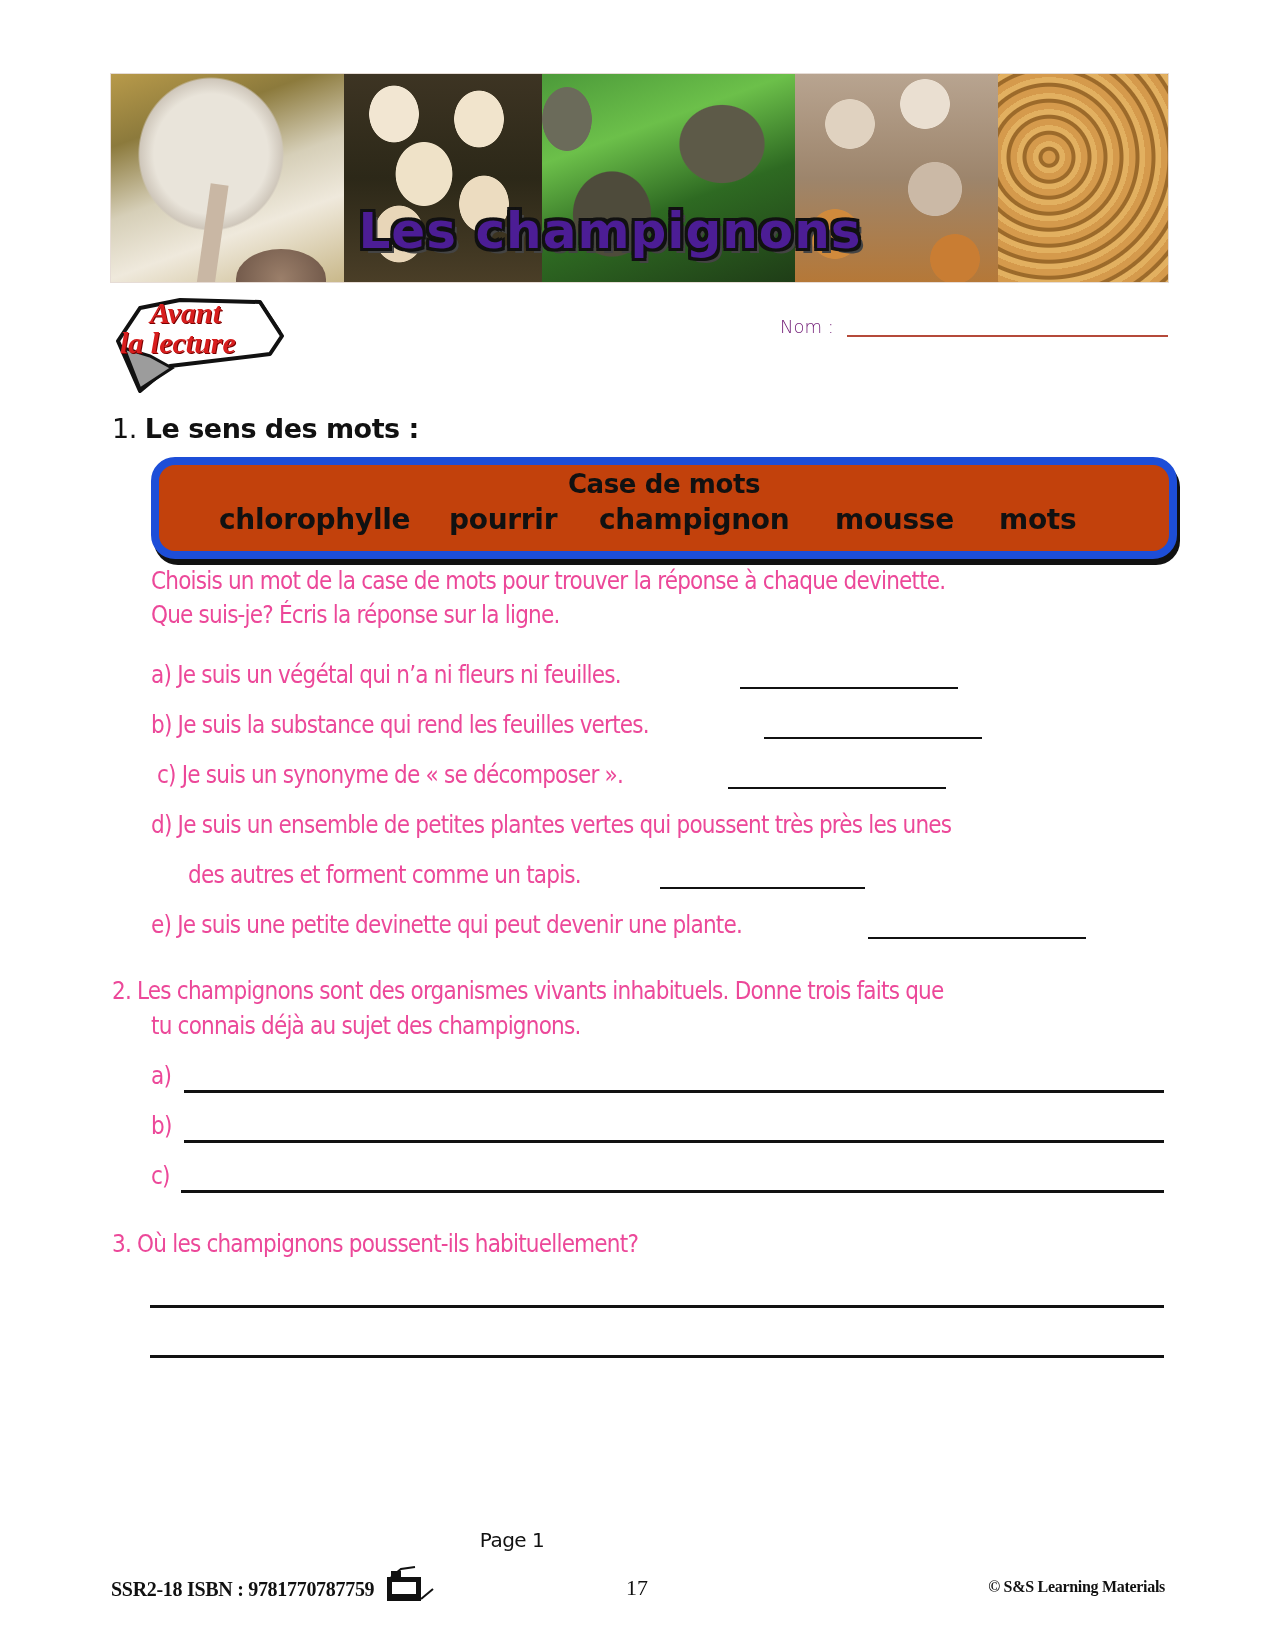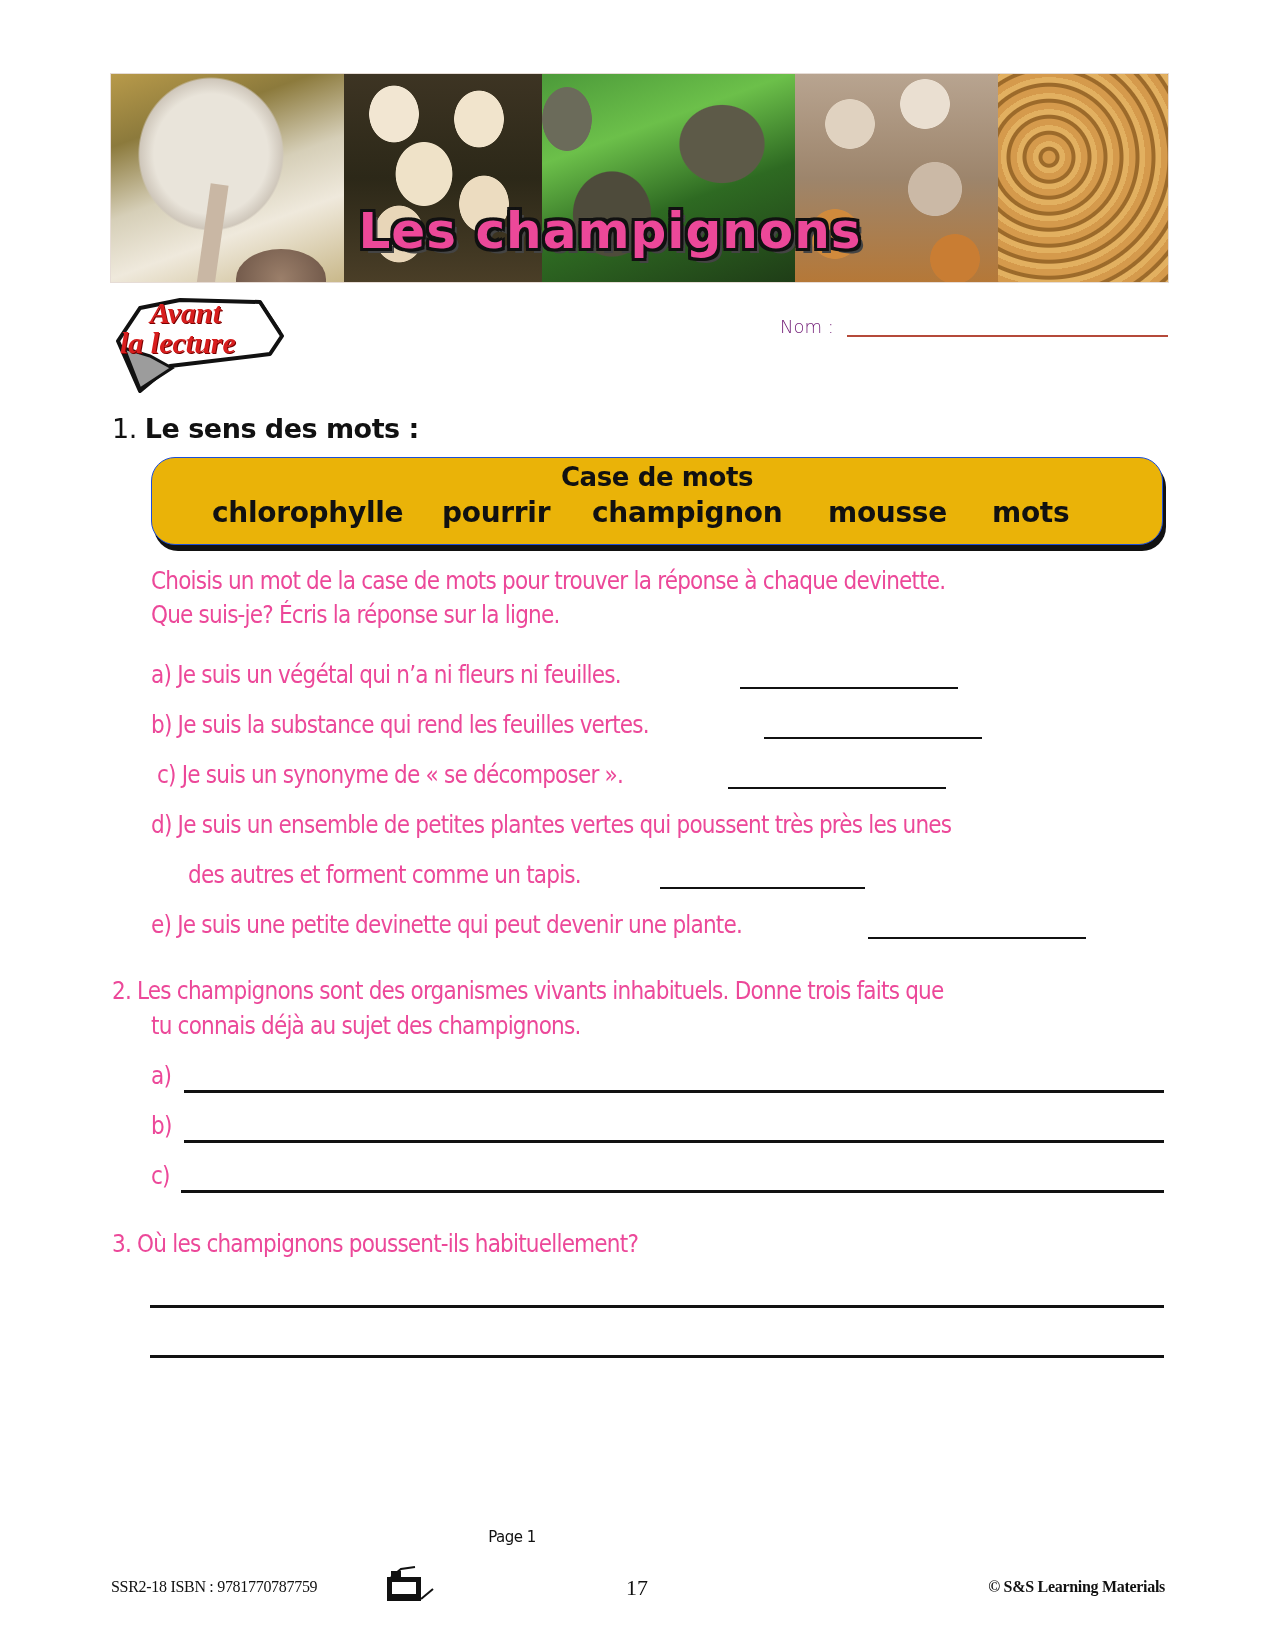--- a/index.html
+++ b/index.html
@@ -32,41 +32,41 @@
           radial-gradient(ellipse 35px 35px at 55px 50px, #e0d2c0 0 70%, transparent 72%),
           radial-gradient(ellipse 35px 35px at 130px 30px, #eadfd1 0 70%, transparent 72%),
           radial-gradient(ellipse 38px 38px at 140px 115px, #cbb9a6 0 70%, transparent 72%),
           radial-gradient(ellipse 35px 35px at 40px 160px, #d08a3c 0 70%, transparent 72%),
           radial-gradient(ellipse 35px 35px at 160px 185px, #c97d33 0 70%, transparent 72%),
           linear-gradient(180deg, #b8a490 0%, #9d856c 50%, #b57838 100%); }
   .p5 { flex: 1; background:
           repeating-radial-gradient(circle at 30% 40%, #d59a4c 0 6px, #9c6a2a 7px 10px, #e2b060 11px 16px),
           linear-gradient(180deg, #3c3a3a 0%, #c2852f 40%, #d29440 100%); }
   .banner-title { left: 340px; top: 196px; width: 540px; height: 70px; display:flex; align-items:center; justify-content:center;
-                  font-family: "DejaVu Sans", sans-serif; font-weight: 900; font-size: 50px; letter-spacing: 1px; color: #ec4899;
+                  font-family: "DejaVu Sans", sans-serif; font-weight: 900; font-size: 50px; letter-spacing: 1px; color: #4c1d95;
                   text-shadow: -3px -3px 0 #111, 3px -3px 0 #111, -3px 3px 0 #111, 3px 3px 0 #111,
                                0 -3px 0 #111, 0 3px 0 #111, -3px 0 0 #111, 3px 0 0 #111, 5px 5px 0 #444; }
 
   
   .logo { left: 110px; top: 296px; width: 185px; height: 100px; }
   .logo-text { position:absolute; left: 0; top: 0; width: 185px; font-family: "Liberation Serif", serif; font-style: italic; font-weight: bold;
                color: #d81e1e; text-shadow: 1px 1px 0 #7a0000; line-height: 30px; }
   .logo-text .l1 { position:absolute; left: 40px; top: 2px; font-size: 30px; }
   .logo-text .l2 { position:absolute; left: 10px; top: 32px; font-size: 30px; }
 
   
   .name-label { left: 780px; top: 316px; font-size: 18px; font-family: "DejaVu Sans", sans-serif; font-weight: 300; color:#701a75; }
   .name-line { left: 847px; top: 335px; width: 321px; height: 0; border-bottom: 2px solid #b54a3a; }
   .body-text { font-family: "DejaVu Sans", sans-serif; font-size: 24px; letter-spacing: -0.8px; font-stretch: condensed; color: #ec4899; }
   .bold { font-weight: bold; }
 
   .q1-heading { left: 112px; top: 413px; font-size: 27px; letter-spacing: -0.5px; }
 
-  .wordbox { left: 151px; top: 457px; width: 1010px; height: 86px; border: 1px solid #1d4ed8; border-radius: 24px;
-             box-shadow: 3px 6px 0 #111; background: #eab308; }
+  .wordbox { left: 151px; top: 457px; width: 1010px; height: 86px; border: 8px solid #1d4ed8; border-radius: 24px;
+             box-shadow: 3px 6px 0 #111; background: #c2410c; }
   .wordbox-title { position:absolute; left:0; right:0; top: 4px; text-align:center; font-weight: bold; font-size: 26px; letter-spacing: -0.4px; }
   .word { position:absolute; top: 38px; font-weight: bold; font-size: 28px; letter-spacing: -0.3px; }
 
   .line { position:absolute; height:0; border-bottom: 2.5px solid #111; }
 </style>
 </head>
 <body>
 
 <div class="abs banner">
   <div class="panel p1">
@@ -156,23 +156,23 @@
 <div class="abs body-text" style="left:151px; top:1162px;">c)</div>
 <div class="line" style="left:181px; top:1190px; width:983px; border-bottom-width:3px;"></div>
 
 <div class="abs body-text" style="left:112px; top:1230px;">
   <span>3.</span>
   <span>Où les champignons poussent-ils habituellement?</span>
 </div>
 <div class="line" style="left:150px; top:1305px; width:1014px; border-bottom-width:3px;"></div>
 <div class="line" style="left:150px; top:1355px; width:1014px; border-bottom-width:3px;"></div>
 
-<div class="abs" style="left:0; width:1024px; top:1528px; text-align:center; font-size:15px; letter-spacing:-0.5px;">Page 1</div>
+<div class="abs" style="left:0; width:1024px; top:1528px; text-align:center; font-size:20px; letter-spacing:-0.5px;">Page 1</div>
 
-<div class="abs" style="left:111px; top:1578px; font-family:'Liberation Serif', serif; font-weight:normal; font-size:16px; letter-spacing:-0.3px;">SSR2-18  ISBN : 9781770787759</div>
+<div class="abs" style="left:111px; top:1578px; font-family:'Liberation Serif', serif; font-weight:bold; font-size:20px; letter-spacing:-0.3px;">SSR2-18  ISBN : 9781770787759</div>
 <svg class="abs" style="left:385px; top:1565px;" width="50" height="40" viewBox="0 0 50 40">
   <rect x="2" y="12" width="34" height="24" fill="#111"></rect>
   <rect x="7" y="17" width="24" height="12" fill="#fff"></rect>
   <path d="M6 12 L16 4 L30 2" stroke="#111" stroke-width="2" fill="none"></path>
   <rect x="6" y="6" width="10" height="6" fill="#111"></rect>
   <path d="M36 34 L48 24" stroke="#111" stroke-width="2"></path>
 </svg>
 <div class="abs" style="left:617px; top:1575px; width:40px; text-align:center; font-family:'Liberation Serif', serif; font-size:22px;">17</div>
 <div class="abs" style="right:110px; top:1578px; font-family:'Liberation Serif', serif; font-weight:bold; font-size:16px; letter-spacing:-0.3px;">© S&amp;S Learning Materials</div>
 

